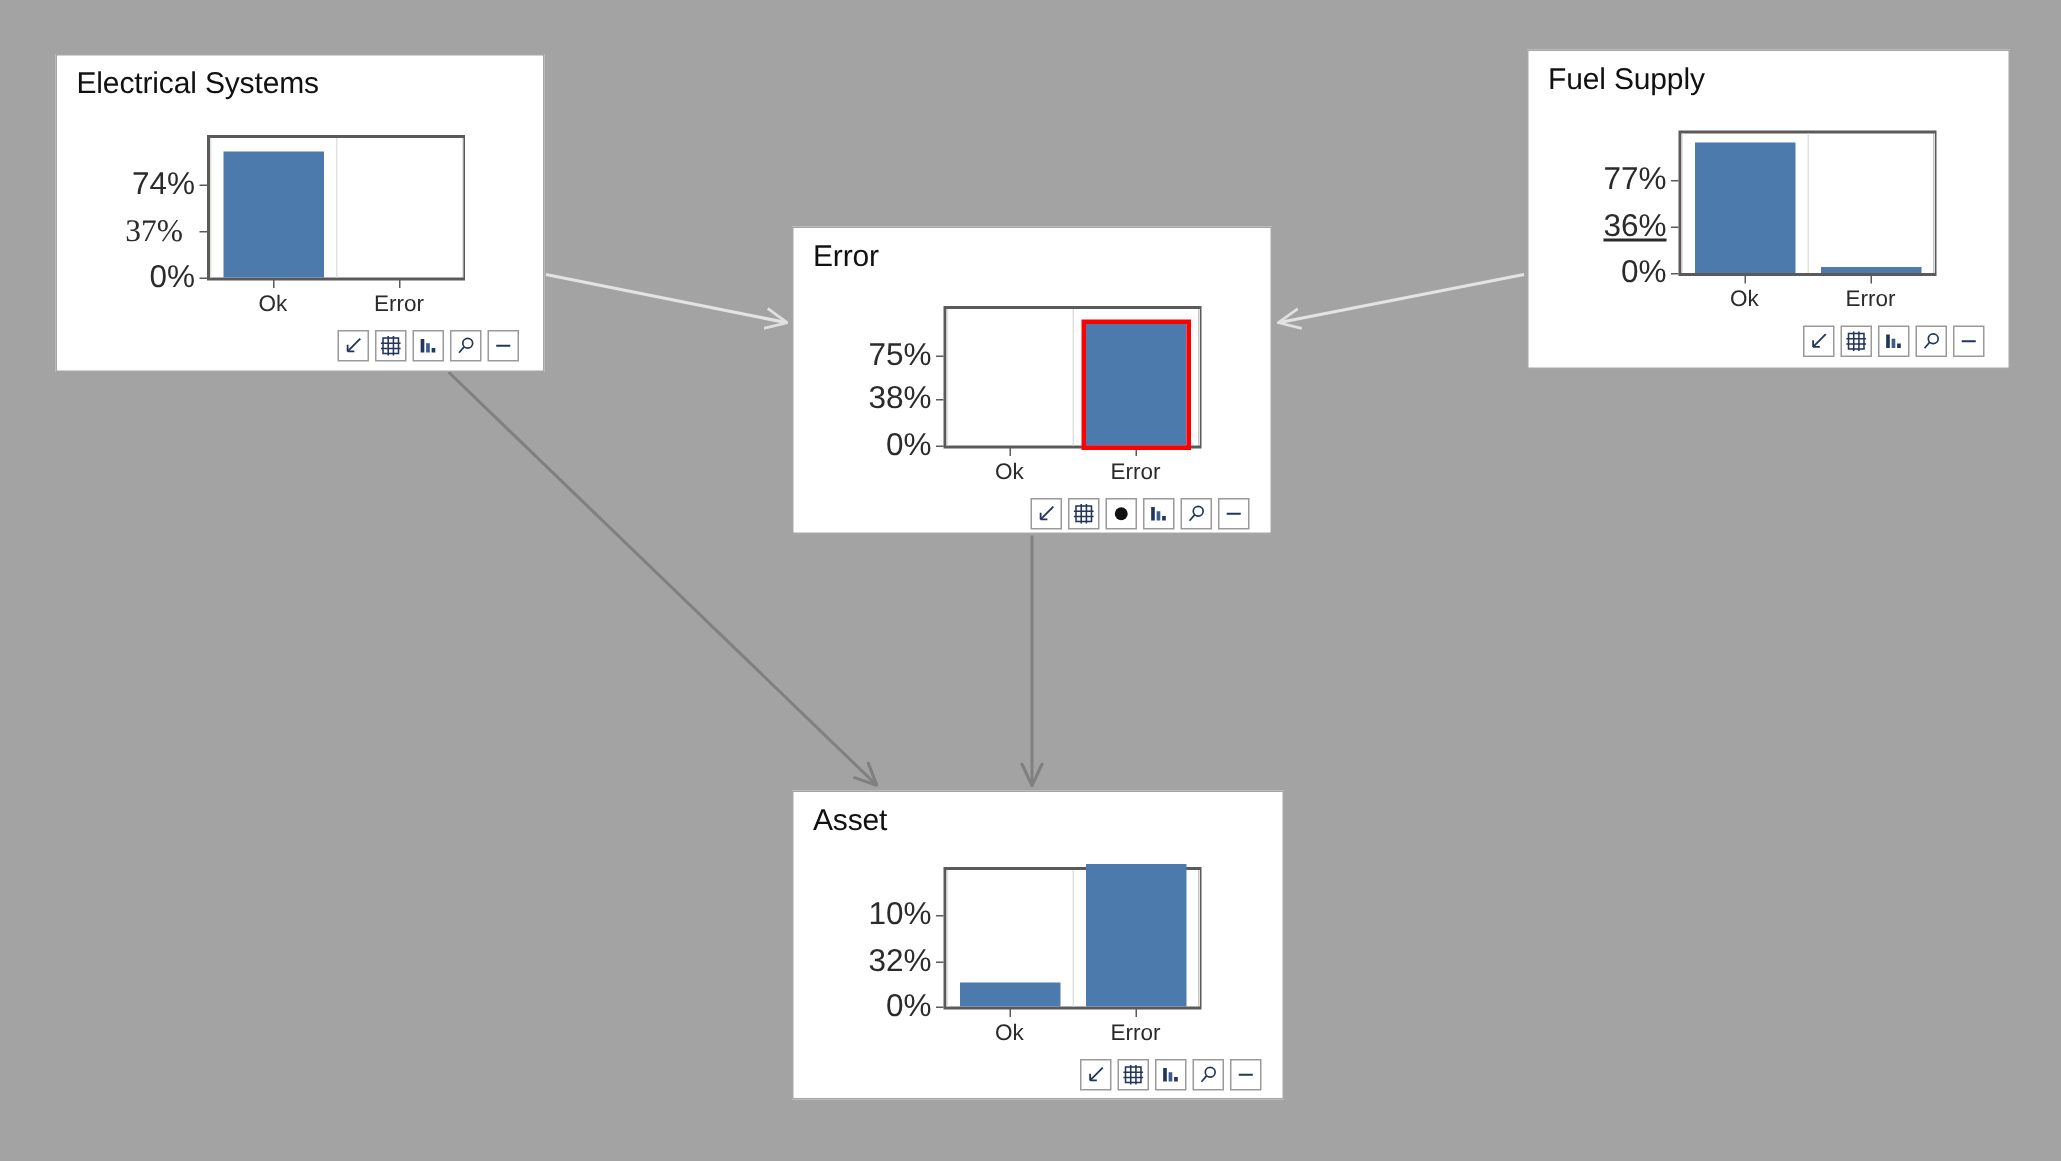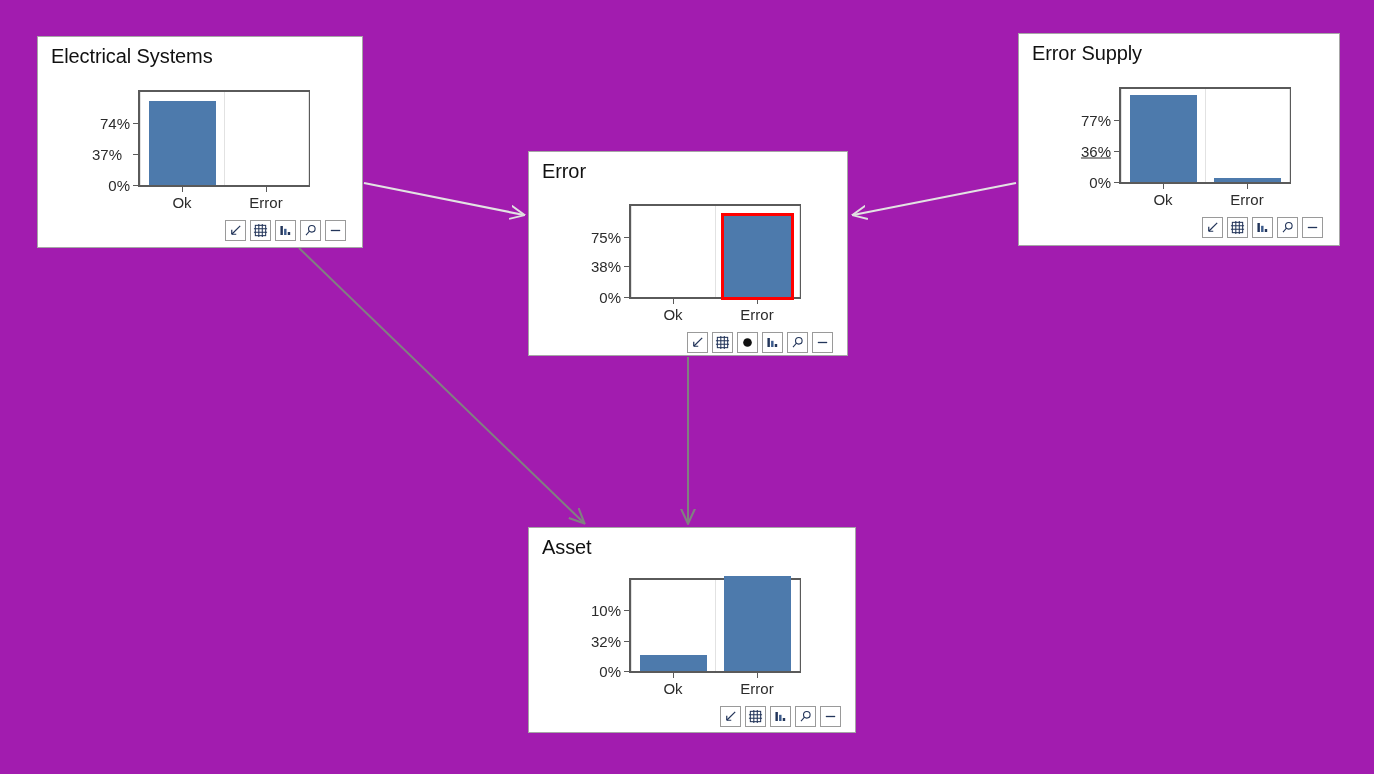--- a/index.html
+++ b/index.html
@@ -5,21 +5,21 @@
   html, body {
     margin: 0;
     padding: 0;
     background: #ffffff;
     font-family: "Liberation Sans", sans-serif;
   }
   #canvas {
     position: relative;
     width: 1374px;
     height: 774px;
-    background: #a21caf;
+    background: #a3a3a3;
     overflow: hidden;
   }
   .edge-layer {
     position: absolute;
     left: 0; top: 0;
     width: 1374px;
     height: 774px;
     pointer-events: none;
   }
   .node {
@@ -67,21 +67,21 @@
     background: #4d7aac;
   }
   .bar.selected {
     outline: 3px solid #ff0000;
     outline-offset: 0px;
     z-index: 3;
   }
   .ytick-label {
     position: absolute;
     right: 0;
-    font-size: 15px;
+    font-size: 21px;
     color: #2b2b2b;
     text-align: right;
     white-space: nowrap;
     transform: translateY(-50%);
     font-family: "Liberation Sans", sans-serif;
   }
   .ytick-mark {
     position: absolute;
     width: 5px;
     height: 1px;
@@ -150,21 +150,21 @@
         <div class="plot" style="left: 100px; top: 53px; width: 172px; height: 97px;">
           <div class="plot-inner">
             <div class="cat-sep" style="left: 0px;"></div>
             <div class="cat-sep" style="left: 84px;"></div>
             <div class="cat-sep" style="left: 168px;"></div>
             <div class="bar" style="left: 9px; width: 67px; height: 84px;"></div>
           </div>
         </div>
         <div class="ytick-label" style="top: 86px; right: 234px;">74%</div>
         <div class="ytick-mark" style="top: 86px; left: 95px;"></div>
-        <div class="ytick-label" style="top: 117px; right: 242px;">37%</div>
+        <div class="ytick-label" style="top: 117px; right: 242px; font-family: Liberation Serif, serif;">37%</div>
         <div class="ytick-mark" style="top: 117px; left: 95px;"></div>
         <div class="ytick-label" style="top: 148px; right: 234px;">0%</div>
         <div class="ytick-mark" style="top: 148px; left: 95px;"></div>
         <div class="xtick-mark" style="left: 144px; top: 149px;"></div>
         <div class="xtick-label" style="left: 94px; width: 100px; top: 157px;">Ok</div>
         <div class="xtick-mark" style="left: 228px; top: 149px;"></div>
         <div class="xtick-label" style="left: 178px; width: 100px; top: 157px;">Error</div>
       </div>
       <div class="toolbar" style="top: 183px; right: 16px;">
         <button class="tool-btn" title="Collapse">
@@ -253,21 +253,21 @@
           </svg>
         </button>
         <button class="tool-btn" title="Minimize">
           <svg width="15" height="15" viewBox="0 0 16 16">
             <path d="M3 8 L13 8" stroke="#23355a" stroke-width="1.4"></path>
           </svg>
         </button>
       </div>
     </div>
     <div class="node" style="left: 1018px; top: 33px; width: 322px; height: 213px;">
-      <div class="node-title">Error Supply</div>
+      <div class="node-title">Fuel Supply</div>
       <div class="chart" style="left: 0px; top: 0px; width: 322px; height: 213px;">
         <div class="plot" style="left: 100px; top: 53px; width: 172px; height: 97px;">
           <div class="plot-inner">
             <div class="cat-sep" style="left: 0px;"></div>
             <div class="cat-sep" style="left: 84px;"></div>
             <div class="cat-sep" style="left: 168px;"></div>
             <div class="bar" style="left: 9px; width: 67px; height: 87px;"></div>
             <div class="bar" style="left: 93px; width: 67px; height: 4px;"></div>
           </div>
         </div>

